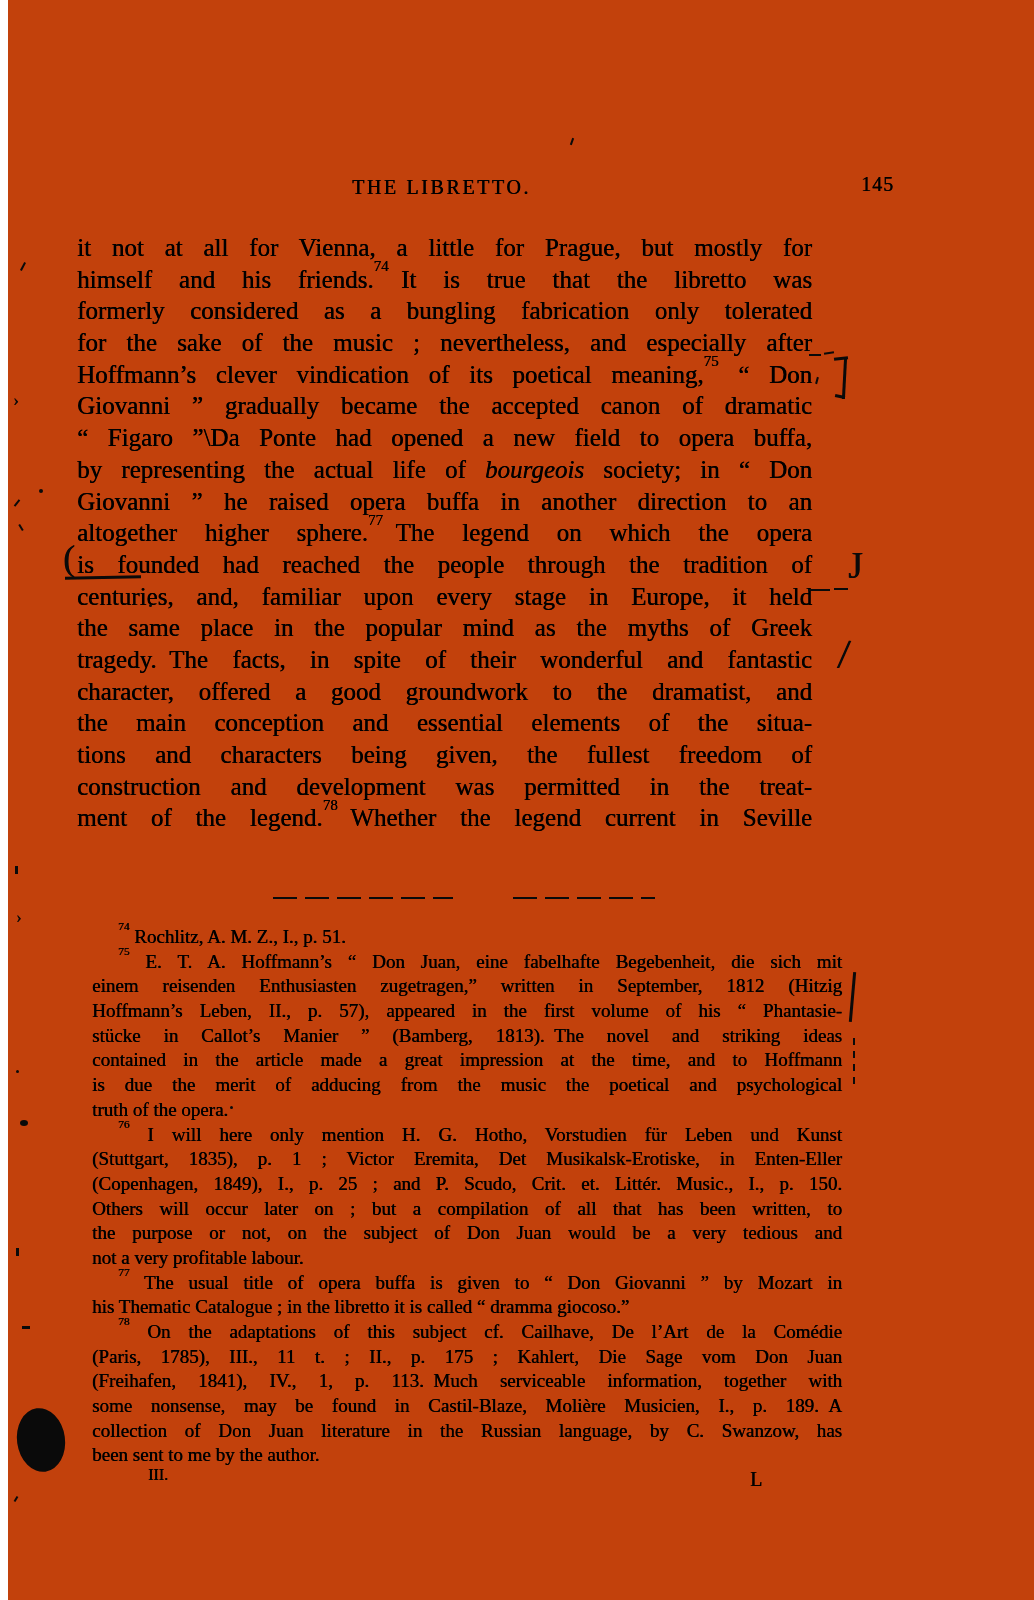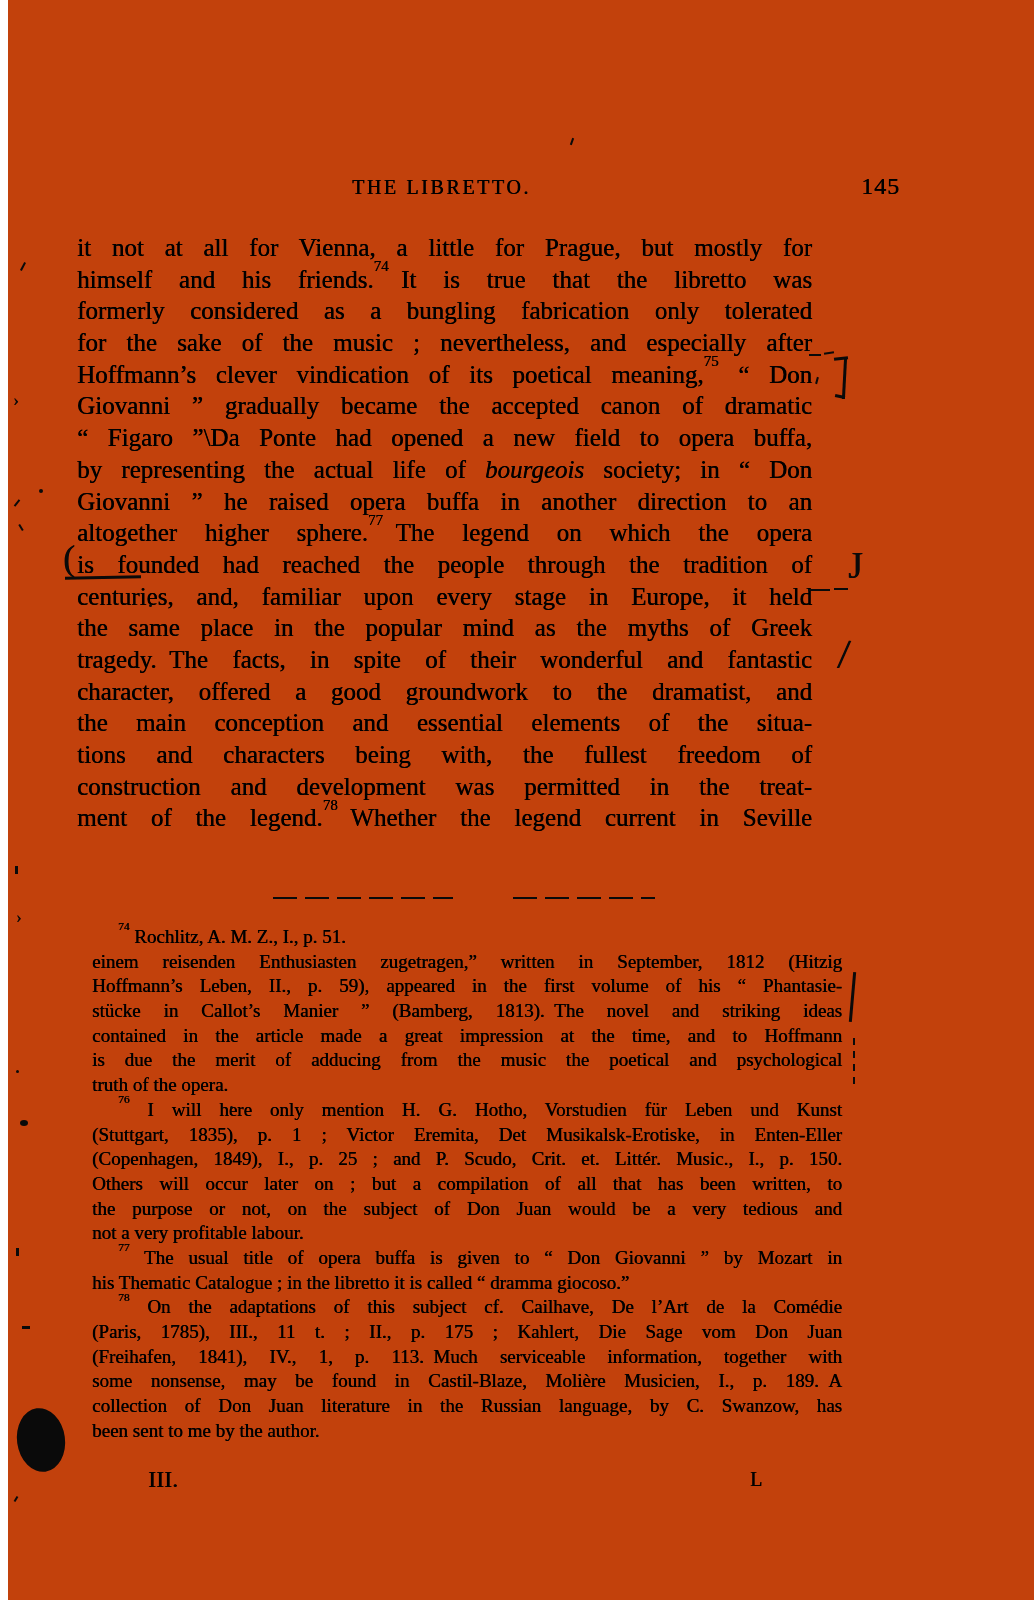--- a/index.html
+++ b/index.html
@@ -1,33 +1,33 @@
 <!DOCTYPE html>
 <html><head>
 <meta charset="utf-8">
 <style>
   html,body{margin:0;padding:0;background:#ffffff;}
   .page{position:relative;width:1034px;height:1600px;background:#c2410c;color:#000;
         font-family:"Liberation Serif","DejaVu Serif",serif;overflow:hidden;
         text-shadow:0.45px 0 0 currentColor;margin-left:8px;}
   
   .running-title{position:absolute;left:344px;top:176px;font-size:20px;letter-spacing:2.6px;}
-  .page-number{position:absolute;left:853px;top:173px;font-size:24px;letter-spacing:1px;}
+  .page-number{position:absolute;left:853px;top:173px;font-size:20px;letter-spacing:1px;}
   
   #body-lines{position:absolute;left:69px;top:232px;width:735px;font-size:25px;line-height:31.7px;}
   #body-lines .line{text-align:justify;text-align-last:justify;height:31.7px;}
   sup{font-size:60%;line-height:0;position:relative;top:-0.48em;letter-spacing:0;}
   em{font-style:italic;}
   
   #footnote-lines{position:absolute;left:84px;top:925px;width:750px;font-size:19px;line-height:24.7px;}
   #footnote-lines .line{text-align:justify;text-align-last:justify;height:24.7px;}
   #footnote-lines .line.end{text-align-last:left;}
   #footnote-lines .line.first{text-indent:26px;}
   
-  .footer-volume{position:absolute;left:140px;top:1466px;font-size:24px;}
+  .footer-volume{position:absolute;left:140px;top:1466px;font-size:16px;}
   .footer-signature{position:absolute;left:742px;top:1468px;font-size:20px;}
   
   .mark{position:absolute;background:#0a0a0a;}
   .mark.glyph{background:transparent;color:#0a0a0a;line-height:1;text-shadow:0.4px 0 0 currentColor;}
   .mark.dot,.mark.ellipse{border-radius:50%;}
   .mark.dashh{background:repeating-linear-gradient(to right,#0a0a0a 0 24px,transparent 24px 32px);}
   .mark.dashv{background:repeating-linear-gradient(to bottom,#0a0a0a 0 7px,transparent 7px 13px);}
 </style>
 </head>
 <body>
@@ -46,29 +46,30 @@
       <div class="line"><span>“ Figaro ”\Da Ponte had opened a new field to opera buffa,</span></div>
       <div class="line"><span>by representing the actual life of </span><em>bourgeois</em><span> society; in “ Don</span></div>
       <div class="line"><span>Giovanni ” he raised opera buffa in another direction to an</span></div>
       <div class="line"><span>altogether higher sphere.</span><sup>77</sup><span> The legend on which the opera</span></div>
       <div class="line"><span>is founded had reached the people through the tradition of</span></div>
       <div class="line"><span>centuries, and, familiar upon every stage in Europe, it held</span></div>
       <div class="line"><span>the same place in the popular mind as the myths of Greek</span></div>
       <div class="line"><span>tragedy. The facts, in spite of their wonderful and fantastic</span></div>
       <div class="line"><span>character, offered a good groundwork to the dramatist, and</span></div>
       <div class="line"><span>the main conception and essential elements of the situa-</span></div>
-      <div class="line"><span>tions and characters being with, the fullest freedom of</span></div>
+      <div class="line"><span>tions and characters being given, the fullest freedom of</span></div>
       <div class="line"><span>construction and development was permitted in the treat-</span></div>
       <div class="line"><span>ment of the legend.</span><sup>78</sup><span> Whether the legend current in Seville</span></div>
     </main>
 
   <section id="footnote-lines">
       <div class="line end first"><sup>74</sup><span> Rochlitz, A. M. Z., I., p. 51.</span></div>
+      <div class="line first"><sup>75</sup><span> E. T. A. Hoffmann’s “ Don Juan, eine fabelhafte Begebenheit, die sich mit</span></div>
       <div class="line"><span>einem reisenden Enthusiasten zugetragen,” written in September, 1812 (Hitzig</span></div>
-      <div class="line"><span>Hoffmann’s Leben, II., p. 59), appeared in the first volume of his “ Phantasie-</span></div>
+      <div class="line"><span>Hoffmann’s Leben, II., p. 57), appeared in the first volume of his “ Phantasie-</span></div>
       <div class="line"><span>stücke in Callot’s Manier ” (Bamberg, 1813). The novel and striking ideas</span></div>
       <div class="line"><span>contained in the article made a great impression at the time, and to Hoffmann</span></div>
       <div class="line"><span>is due the merit of adducing from the music the poetical and psychological</span></div>
       <div class="line end"><span>truth of the opera.</span></div>
       <div class="line first"><sup>76</sup><span> I will here only mention H. G. Hotho, Vorstudien für Leben und Kunst</span></div>
       <div class="line"><span>(Stuttgart, 1835), p. 1 ; Victor Eremita, Det Musikalsk-Erotiske, in Enten-Eller</span></div>
       <div class="line"><span>(Copenhagen, 1849), I., p. 25 ; and P. Scudo, Crit. et. Littér. Music., I., p. 150.</span></div>
       <div class="line"><span>Others will occur later on ; but a compilation of all that has been written, to</span></div>
       <div class="line"><span>the purpose or not, on the subject of Don Juan would be a very tedious and</span></div>
       <div class="line end"><span>not a very profitable labour.</span></div>

